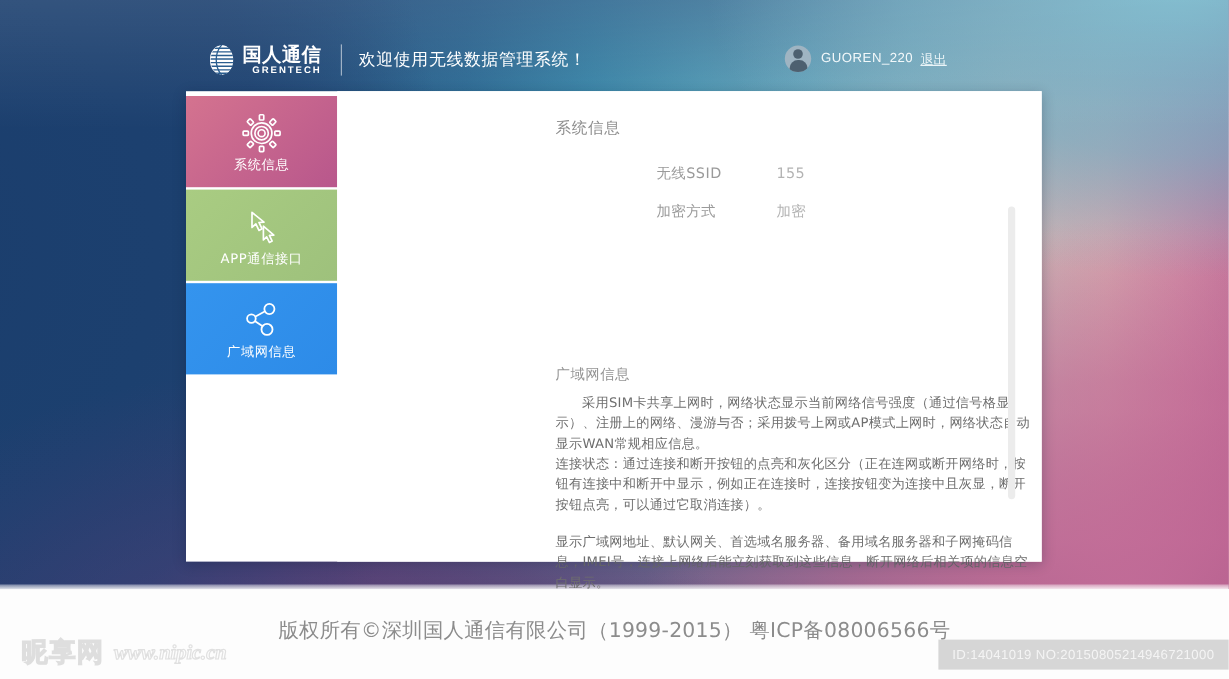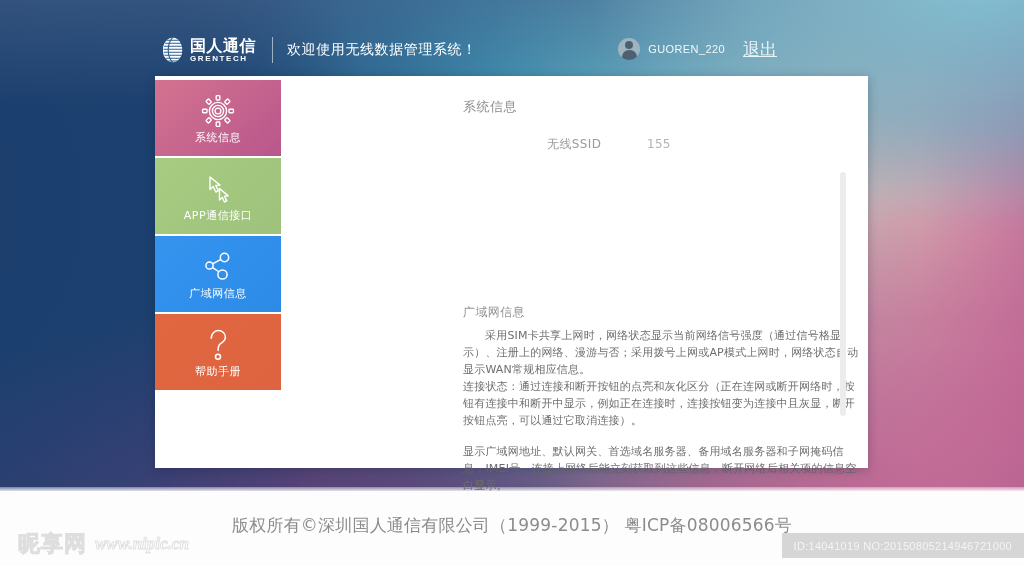--- a/index.html
+++ b/index.html
@@ -44,38 +44,38 @@
   }
   #bg-sheen {
     background: linear-gradient(to bottom, rgba(255,255,255,0.10) 0%, rgba(255,255,255,0) 22%);
   }
   #bg-hairline {
     position:absolute; left:0; top:487px; width:1024px; height:4px;
     background: linear-gradient(to bottom, rgba(255,255,255,0.35), rgba(255,255,255,0.85));
   }
 
   
-  #header { position:absolute; left:4px; top:28px; width:895px; height:46px; }
+  #header { position:absolute; left:16px; top:28px; width:895px; height:46px;text-align:right; }
   #brand { position:absolute; left:155px; top:4px; display:flex; align-items:center; height:36px; }
   #logo-mark { width:26px; height:28px; position:relative; flex:0 0 auto; }
   #logo-text { margin-left:5px; }
   #logo-cn { font-size:16px; font-weight:bold; color:#ffffff; letter-spacing:0.5px; line-height:17px;
              font-family:"DejaVu Sans","Liberation Sans",sans-serif; }
   #logo-en { font-size:8px; font-weight:bold; color:#ffffff; letter-spacing:1.6px; line-height:10px; }
   #brand-divider { width:1px; height:26px; background:rgba(255,255,255,0.55); margin:0 14px 0 16px; }
   #welcome-title { font-size:14px; color:#ffffff; letter-spacing:0.6px;
                    font-family:"DejaVu Sans","Liberation Sans",sans-serif; }
 
   #user-area { position:absolute; right:122px; top:6px; display:flex; align-items:center; height:30px; }
   #avatar { width:22px; height:22px; border-radius:50%; background:#9fb4c2; position:relative; overflow:hidden; flex:0 0 auto; }
   #avatar .head { position:absolute; left:50%; top:3px; width:8px; height:8px; margin-left:-4px; border-radius:50%; background:#4d6070; }
   #avatar .body { position:absolute; left:50%; top:12px; width:15px; height:11px; margin-left:-7.5px;
                   border-radius:7px 7px 0 0; background:#4d6070; }
   #user-name { font-size:11px; color:#f2f8fa; margin-left:8px; letter-spacing:0.4px; }
-  #logout-link { font-size:17px; color:#eaf4f7; margin-left:18px; text-decoration:underline; cursor:pointer;
+  #logout-link { font-size:11px; color:#eaf4f7; margin-left:6px; text-decoration:underline; cursor:pointer;
                  font-family:Liberation Mono, monospace; }
 
   
   #panel { position:absolute; left:155px; top:76px; width:713px; height:392px; background:#ffffff; }
   #panel-shadow { position:absolute; left:155px; top:76px; width:713px; height:392px;
                   box-shadow:0 2px 10px rgba(10,25,50,0.28); pointer-events:none; }
 
   
   #sidebar { position:absolute; left:0; top:4px; width:126px; }
   .nav-item { position:relative; width:126px; height:76px; margin-bottom:2px; cursor:pointer;
@@ -232,45 +232,40 @@
           <circle cx="22.5" cy="5.5" r="4.2"></circle>
           <circle cx="7.5" cy="13.5" r="3.6"></circle>
           <circle cx="20.5" cy="22.5" r="4.6"></circle>
           <line x1="10.6" y1="11.9" x2="18.9" y2="7.4"></line>
           <line x1="10.3" y1="15.4" x2="17.2" y2="20.0"></line>
         </svg>
       </div>
       <div class="nav-label">广域网信息</div>
     </div>
 
-    <div class="nav-item" style="background:linear-gradient(135deg,#e0673f,#dd6440);">
-      <div class="nav-icon">
-        <svg width="28" height="34" viewBox="0 0 28 34" fill="none" stroke="#ffffff" stroke-width="1.5" stroke-linecap="round">
-          <path d="M7.2 10.2 C7.2 5.6 10.6 2.6 14.4 2.6 C18.4 2.6 21.4 5.4 21.4 9.2 C21.4 13.6 17.0 14.6 15.2 17.0 C14.2 18.3 14.1 19.8 14.1 22.6"></path>
-          <circle cx="14.0" cy="28.8" r="2.5"></circle>
-        </svg>
-      </div>
-      <div class="nav-label">帮助手册</div>
-    </div>
 
   </div>
 
   <div id="content">
 
     <div id="section-title">系统信息</div>
 
     <div id="info-table">
 
 
 
       <div class="info-row">
         <div class="info-label">无线SSID</div>
         <div class="info-value">155</div>
       </div>
 
+      <div class="info-row">
+        <div class="info-label">加密方式</div>
+        <div class="info-value">加密</div>
+      </div>
 
 
 
     </div>
 
     <div id="wan-block">
       <div id="wan-title">广域网信息</div>
       <div class="wan-p wan-indent">采用SIM卡共享上网时，网络状态显示当前网络信号强度（通过信号格显示）、注册上的网络、漫游与否；采用拨号上网或AP模式上网时，网络状态自动显示WAN常规相应信息。</div>
       <div class="wan-p">连接状态：通过连接和断开按钮的点亮和灰化区分（正在连网或断开网络时，按钮有连接中和断开中显示，例如正在连接时，连接按钮变为连接中且灰显，断开按钮点亮，可以通过它取消连接）。</div>
       <div id="wan-gap"></div>

